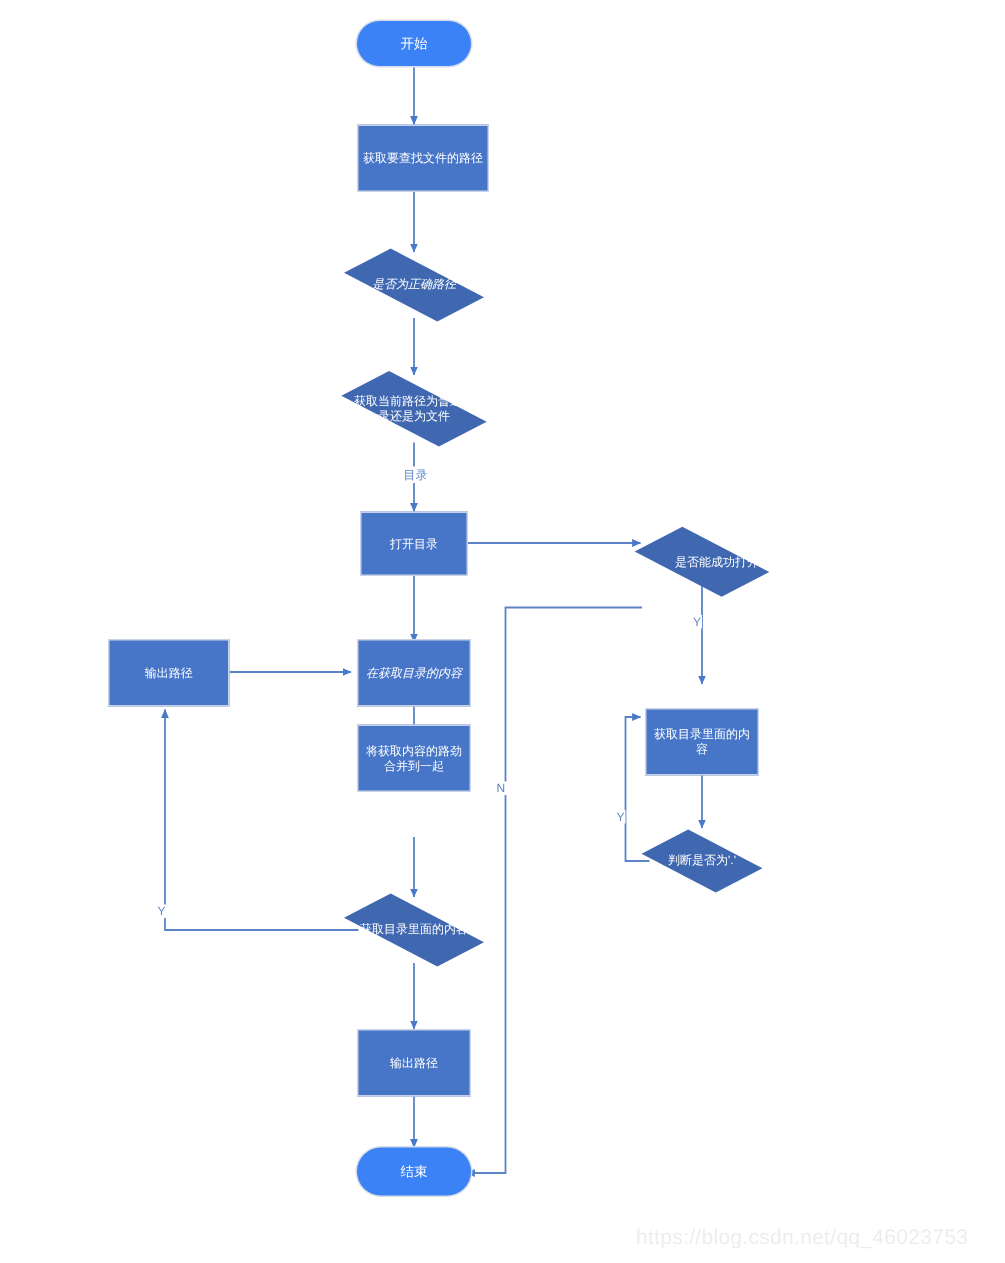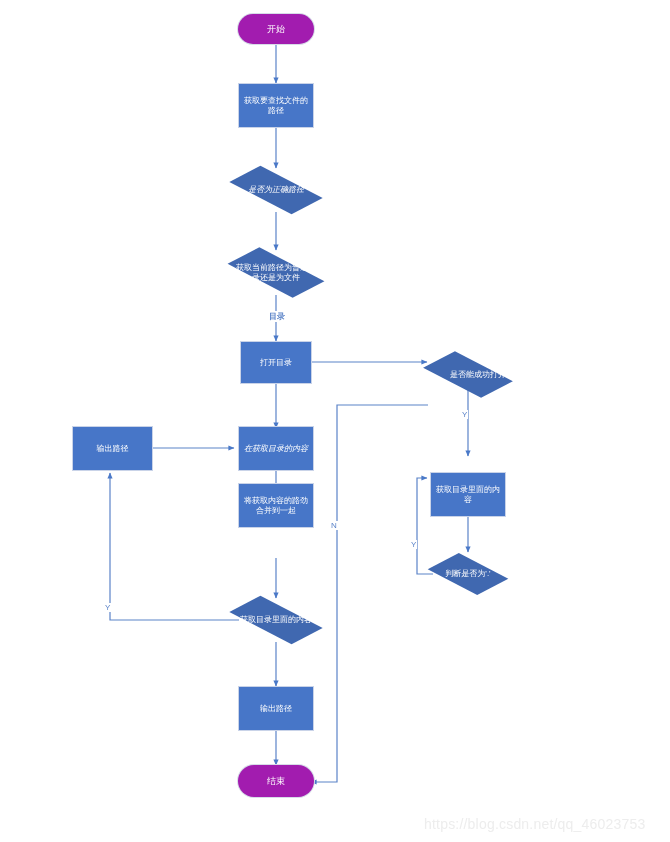--- a/index.html
+++ b/index.html
@@ -38,21 +38,21 @@
   .node .lbl {
     display: block;
     width: 100%;
     line-height: 1.18;
     padding: 0 3px;
     box-sizing: border-box;
     word-break: break-all;
   }
   
   .n-terminator {
-    background: #a21caf;
+    background: #3b82f6;
     border-radius: 999px;
     font-size: 9px;
     box-shadow: 0 0 0 1px #d7dce8;
     align-items: center;
   }
   
   .n-process {
     background: #4776c8;
     border: 1px solid #c9d3e8;
     font-size: 8px;
@@ -136,21 +136,21 @@
       <path d="M276,642 L276,686"></path>
 
       <path d="M276,731 L276,765"></path>
     </g>
   </svg>
 
   <div class="node n-terminator" style="left:238px; top:14px; width:76px; height:30px;">
     <span class="lbl">开始</span>
   </div>
 
-  <div class="node n-process" style="left:238px; top:83px; width:76px; height:45px;">
+  <div class="node n-process" style="left:238px; top:83px; width:88px; height:45px;">
     <span class="lbl">获取要查找文件的路径</span>
   </div>
 
   <div class="node n-decision" style="left:232px; top:168px; width:88px; height:44px;font-style:italic;">
     <span class="dia"></span>
     <span class="lbl">是否为正确路径</span>
   </div>
 
   <div class="node n-decision" style="left:230px; top:250px; width:92px; height:45px;">
     <span class="dia"></span>
@@ -193,21 +193,21 @@
   </div>
 
   <div class="node n-process" style="left:238px; top:686px; width:76px; height:45px;">
     <span class="lbl">输出路径</span>
   </div>
 
   <div class="node n-terminator" style="left:238px; top:765px; width:76px; height:32px;">
     <span class="lbl">结束</span>
   </div>
 
-  <div class="edge-label" style="left:268px; top:311px;font-weight:bold;">目录</div>
+  <div class="edge-label" style="left:268px; top:311px;">目录</div>
 
   <div class="edge-label" style="left:461px; top:410px;">Y</div>
 
   <div class="edge-label" style="left:330px; top:521px;">N</div>
 
   <div class="edge-label" style="left:410px; top:540px;">Y</div>
 
   <div class="edge-label" style="left:104px; top:603px;">Y</div>
 
   <div class="watermark" style="left:424px; top:816px;">https://blog.csdn.net/qq_46023753</div>

